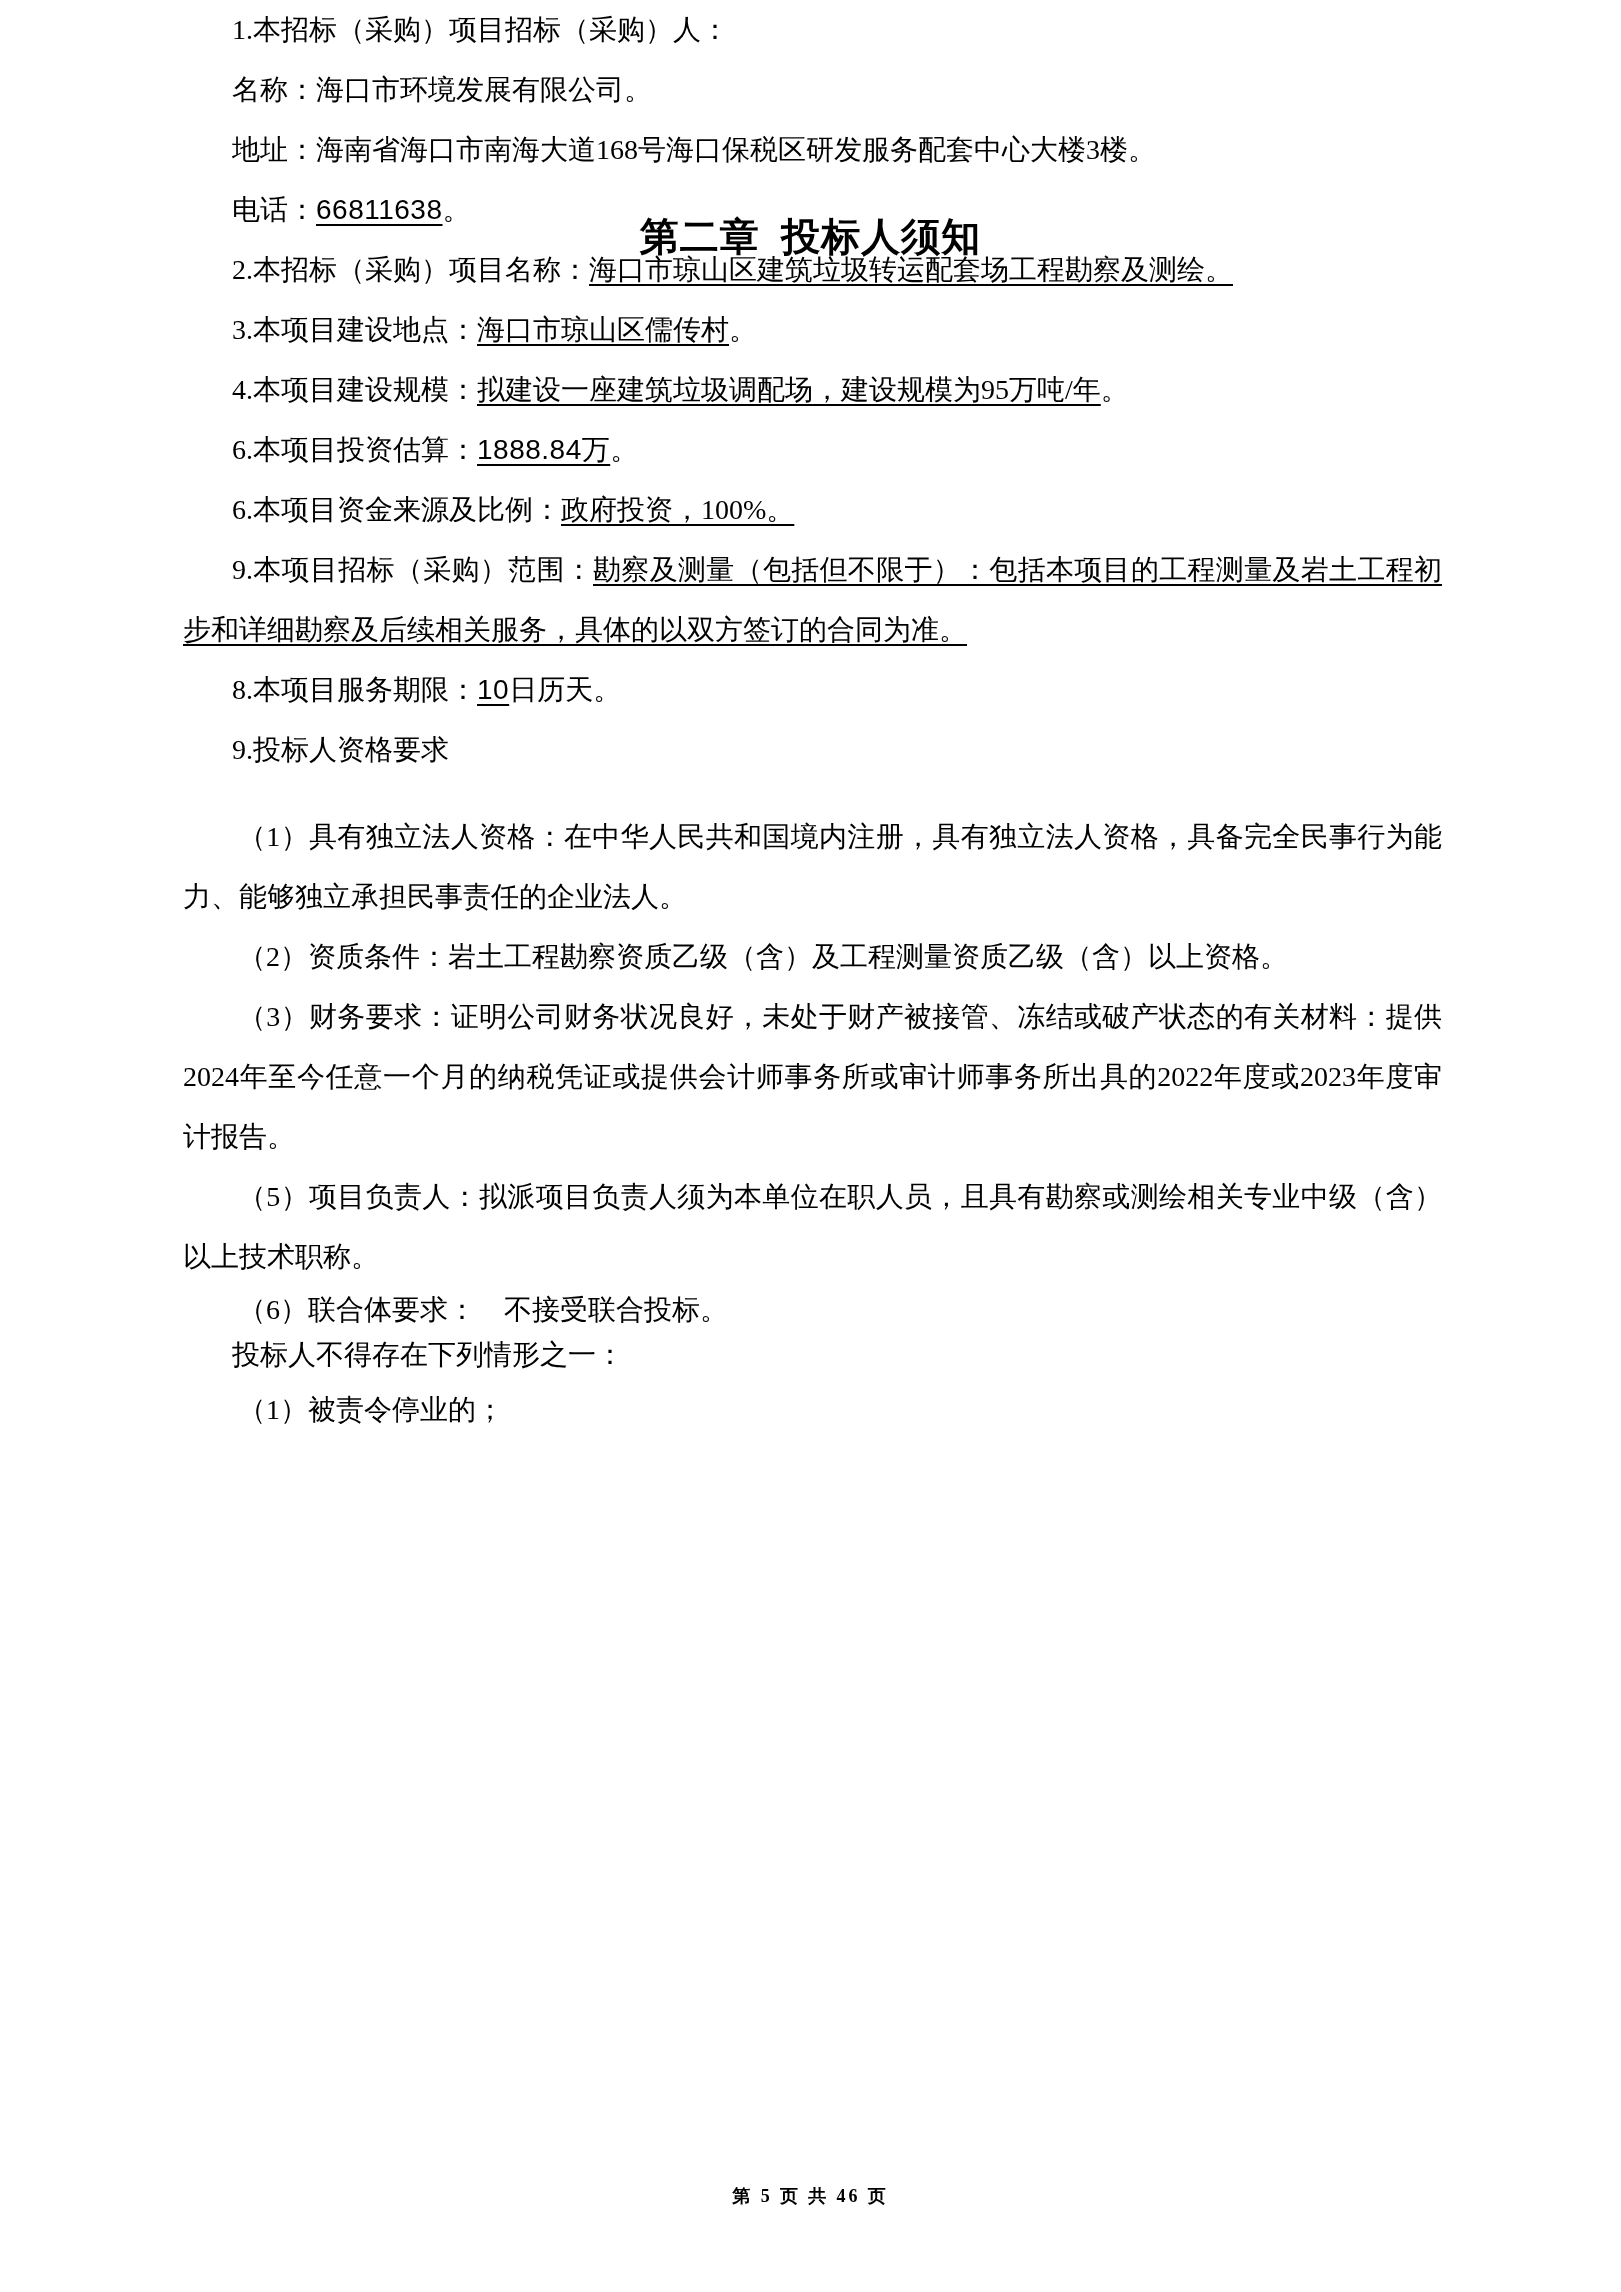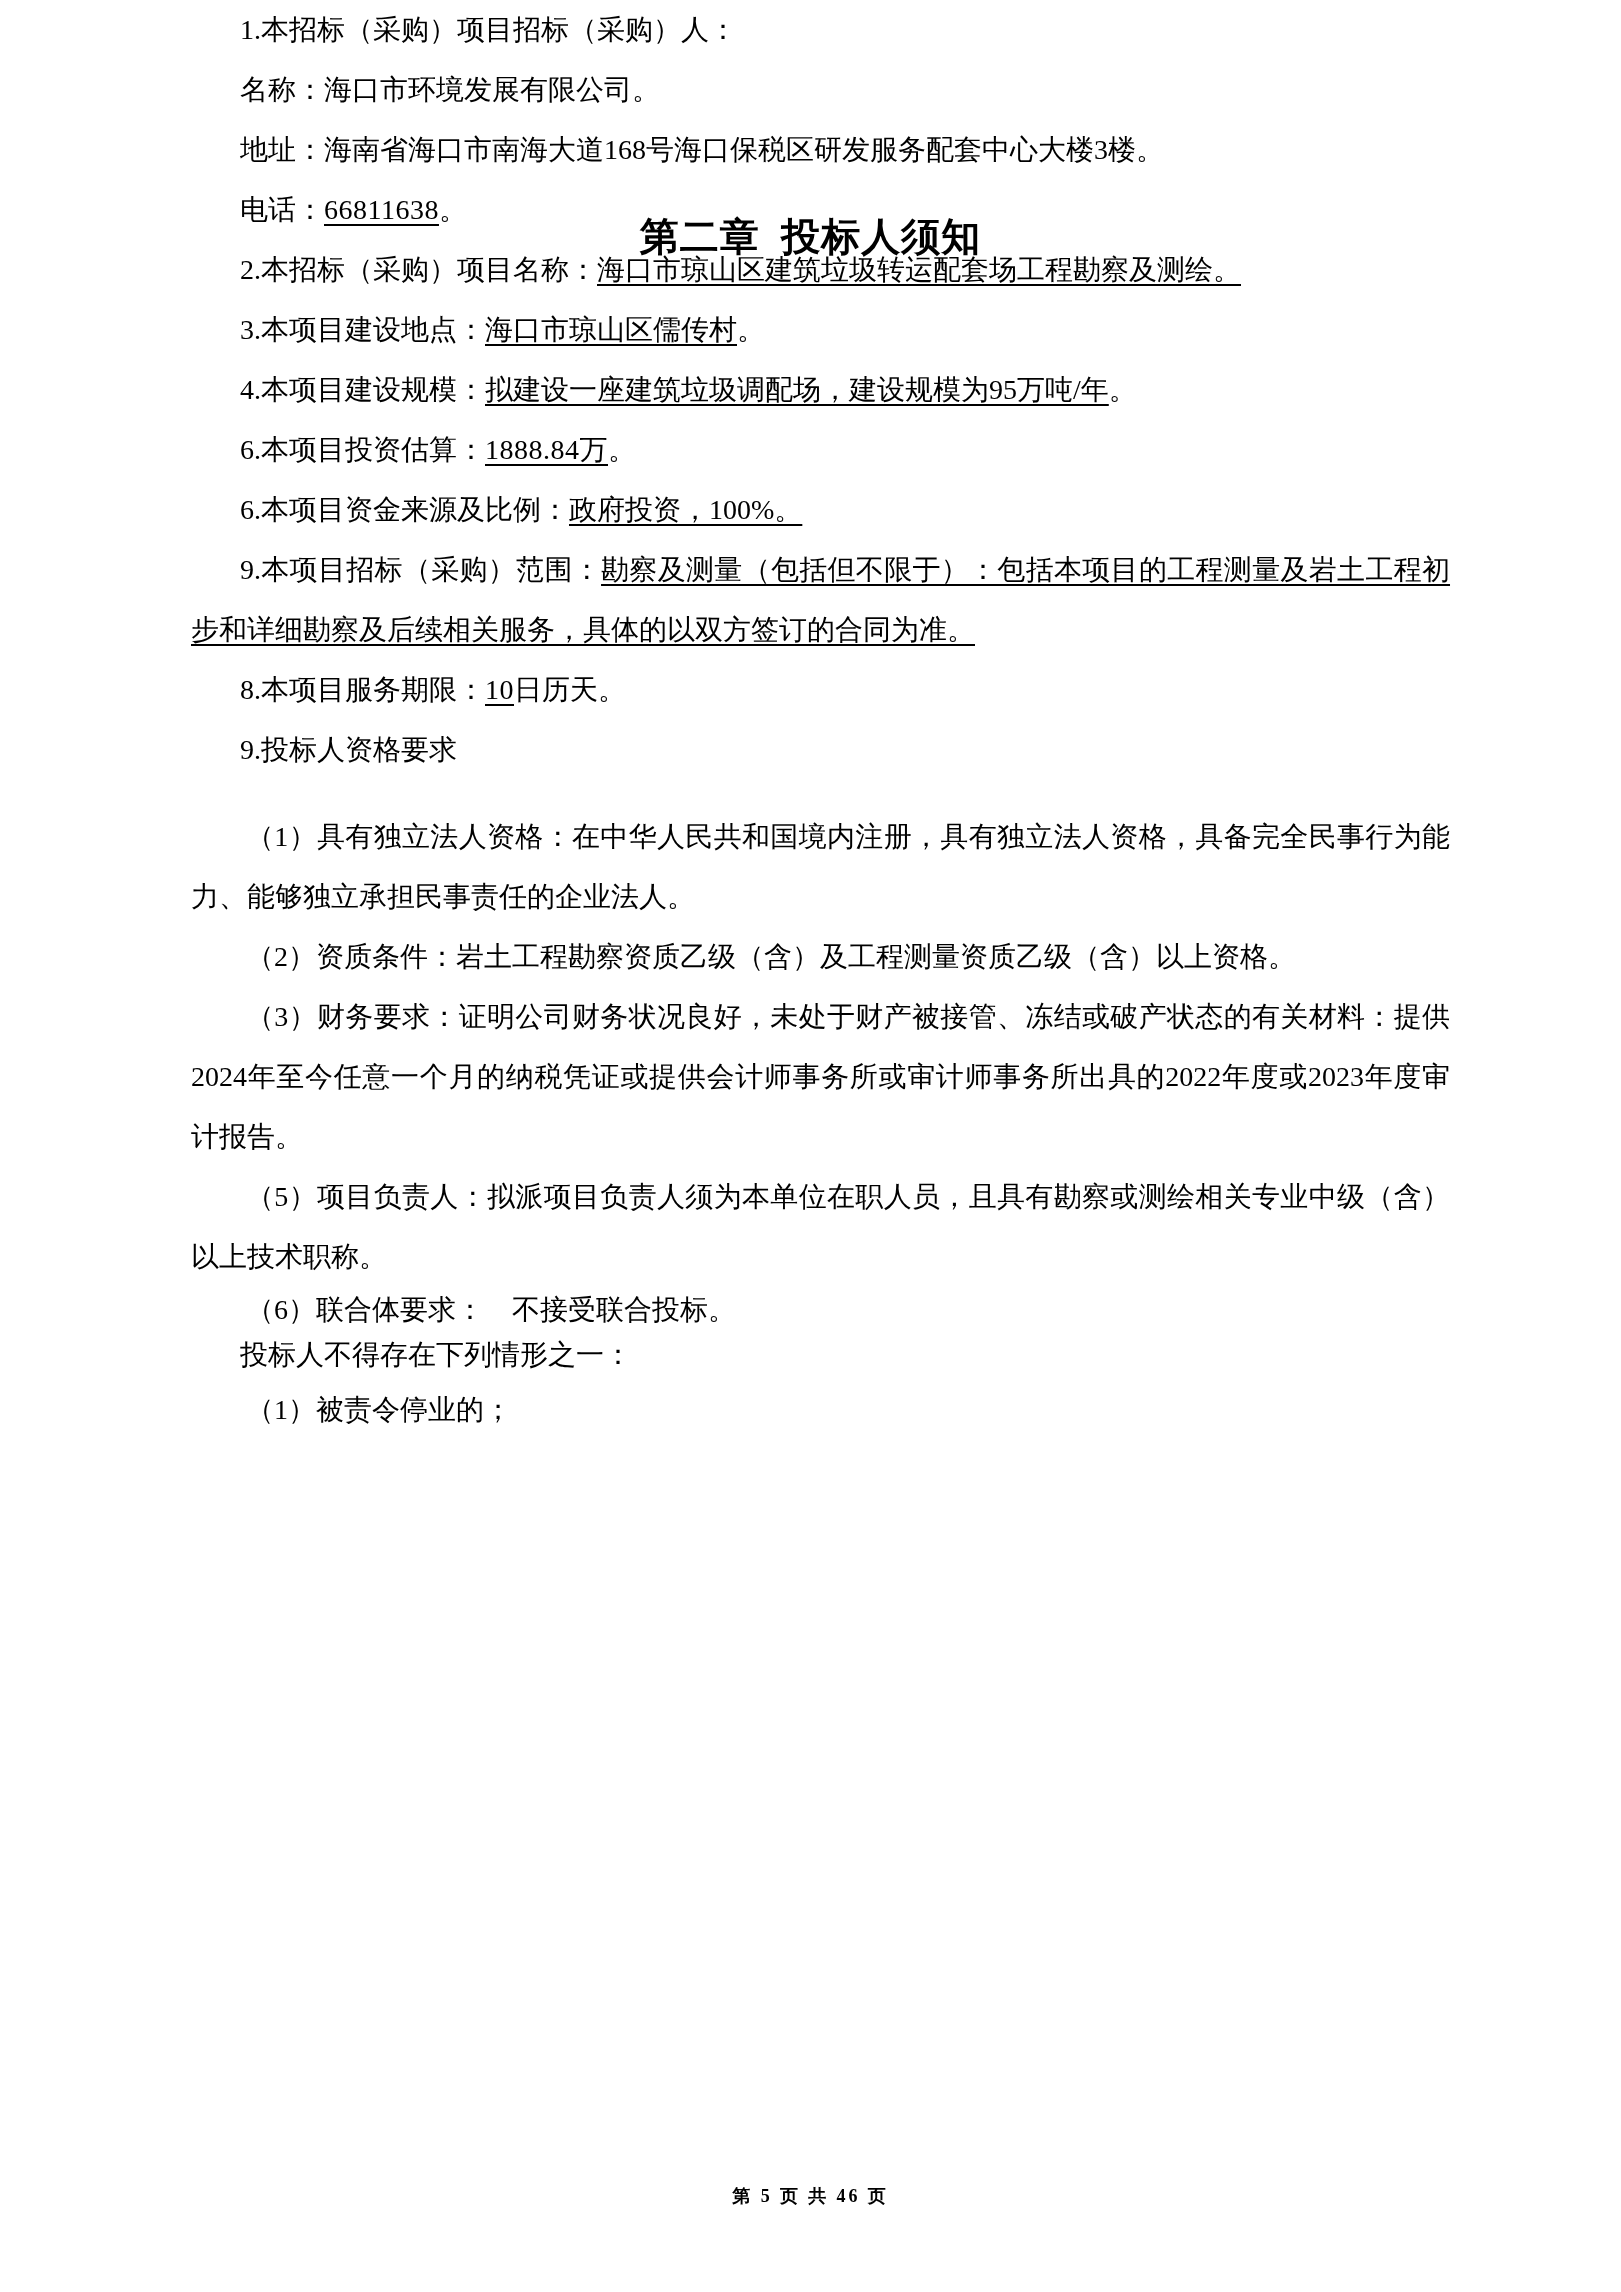--- a/index.html
+++ b/index.html
@@ -15,21 +15,21 @@
     position: relative;
     width: 1621px;
     height: 2293px;
     margin: 0 auto;
     background: #ffffff;
     box-sizing: border-box;
     overflow: hidden;
   }
   .content {
     position: absolute;
-    left: 191px;
+    left: 183px;
     top: 0;
     width: 1259px;
   }
 
   
   .doc-title {
     text-align: center;
     font-weight: bold;
     font-size: 39px;
     letter-spacing: 1px;
@@ -56,21 +56,21 @@
   }
   .para.tight {
     line-height: 45px;
   }
   .u {
     text-decoration: underline;
     text-underline-offset: 4.9px;
     text-decoration-thickness: 1.5px;
   }
   .lat {
-    font-family: Liberation Serif, serif;
+    font-family: Liberation Sans, sans-serif;
     letter-spacing: 0.5px;
   }
   .spacer-top { height: 90px; }
   .gap-9 { height: 27.4px; }
   .gap-sm { height: 9.8px; }
 
   
   .footer {
     position: absolute;
     left: 0;

